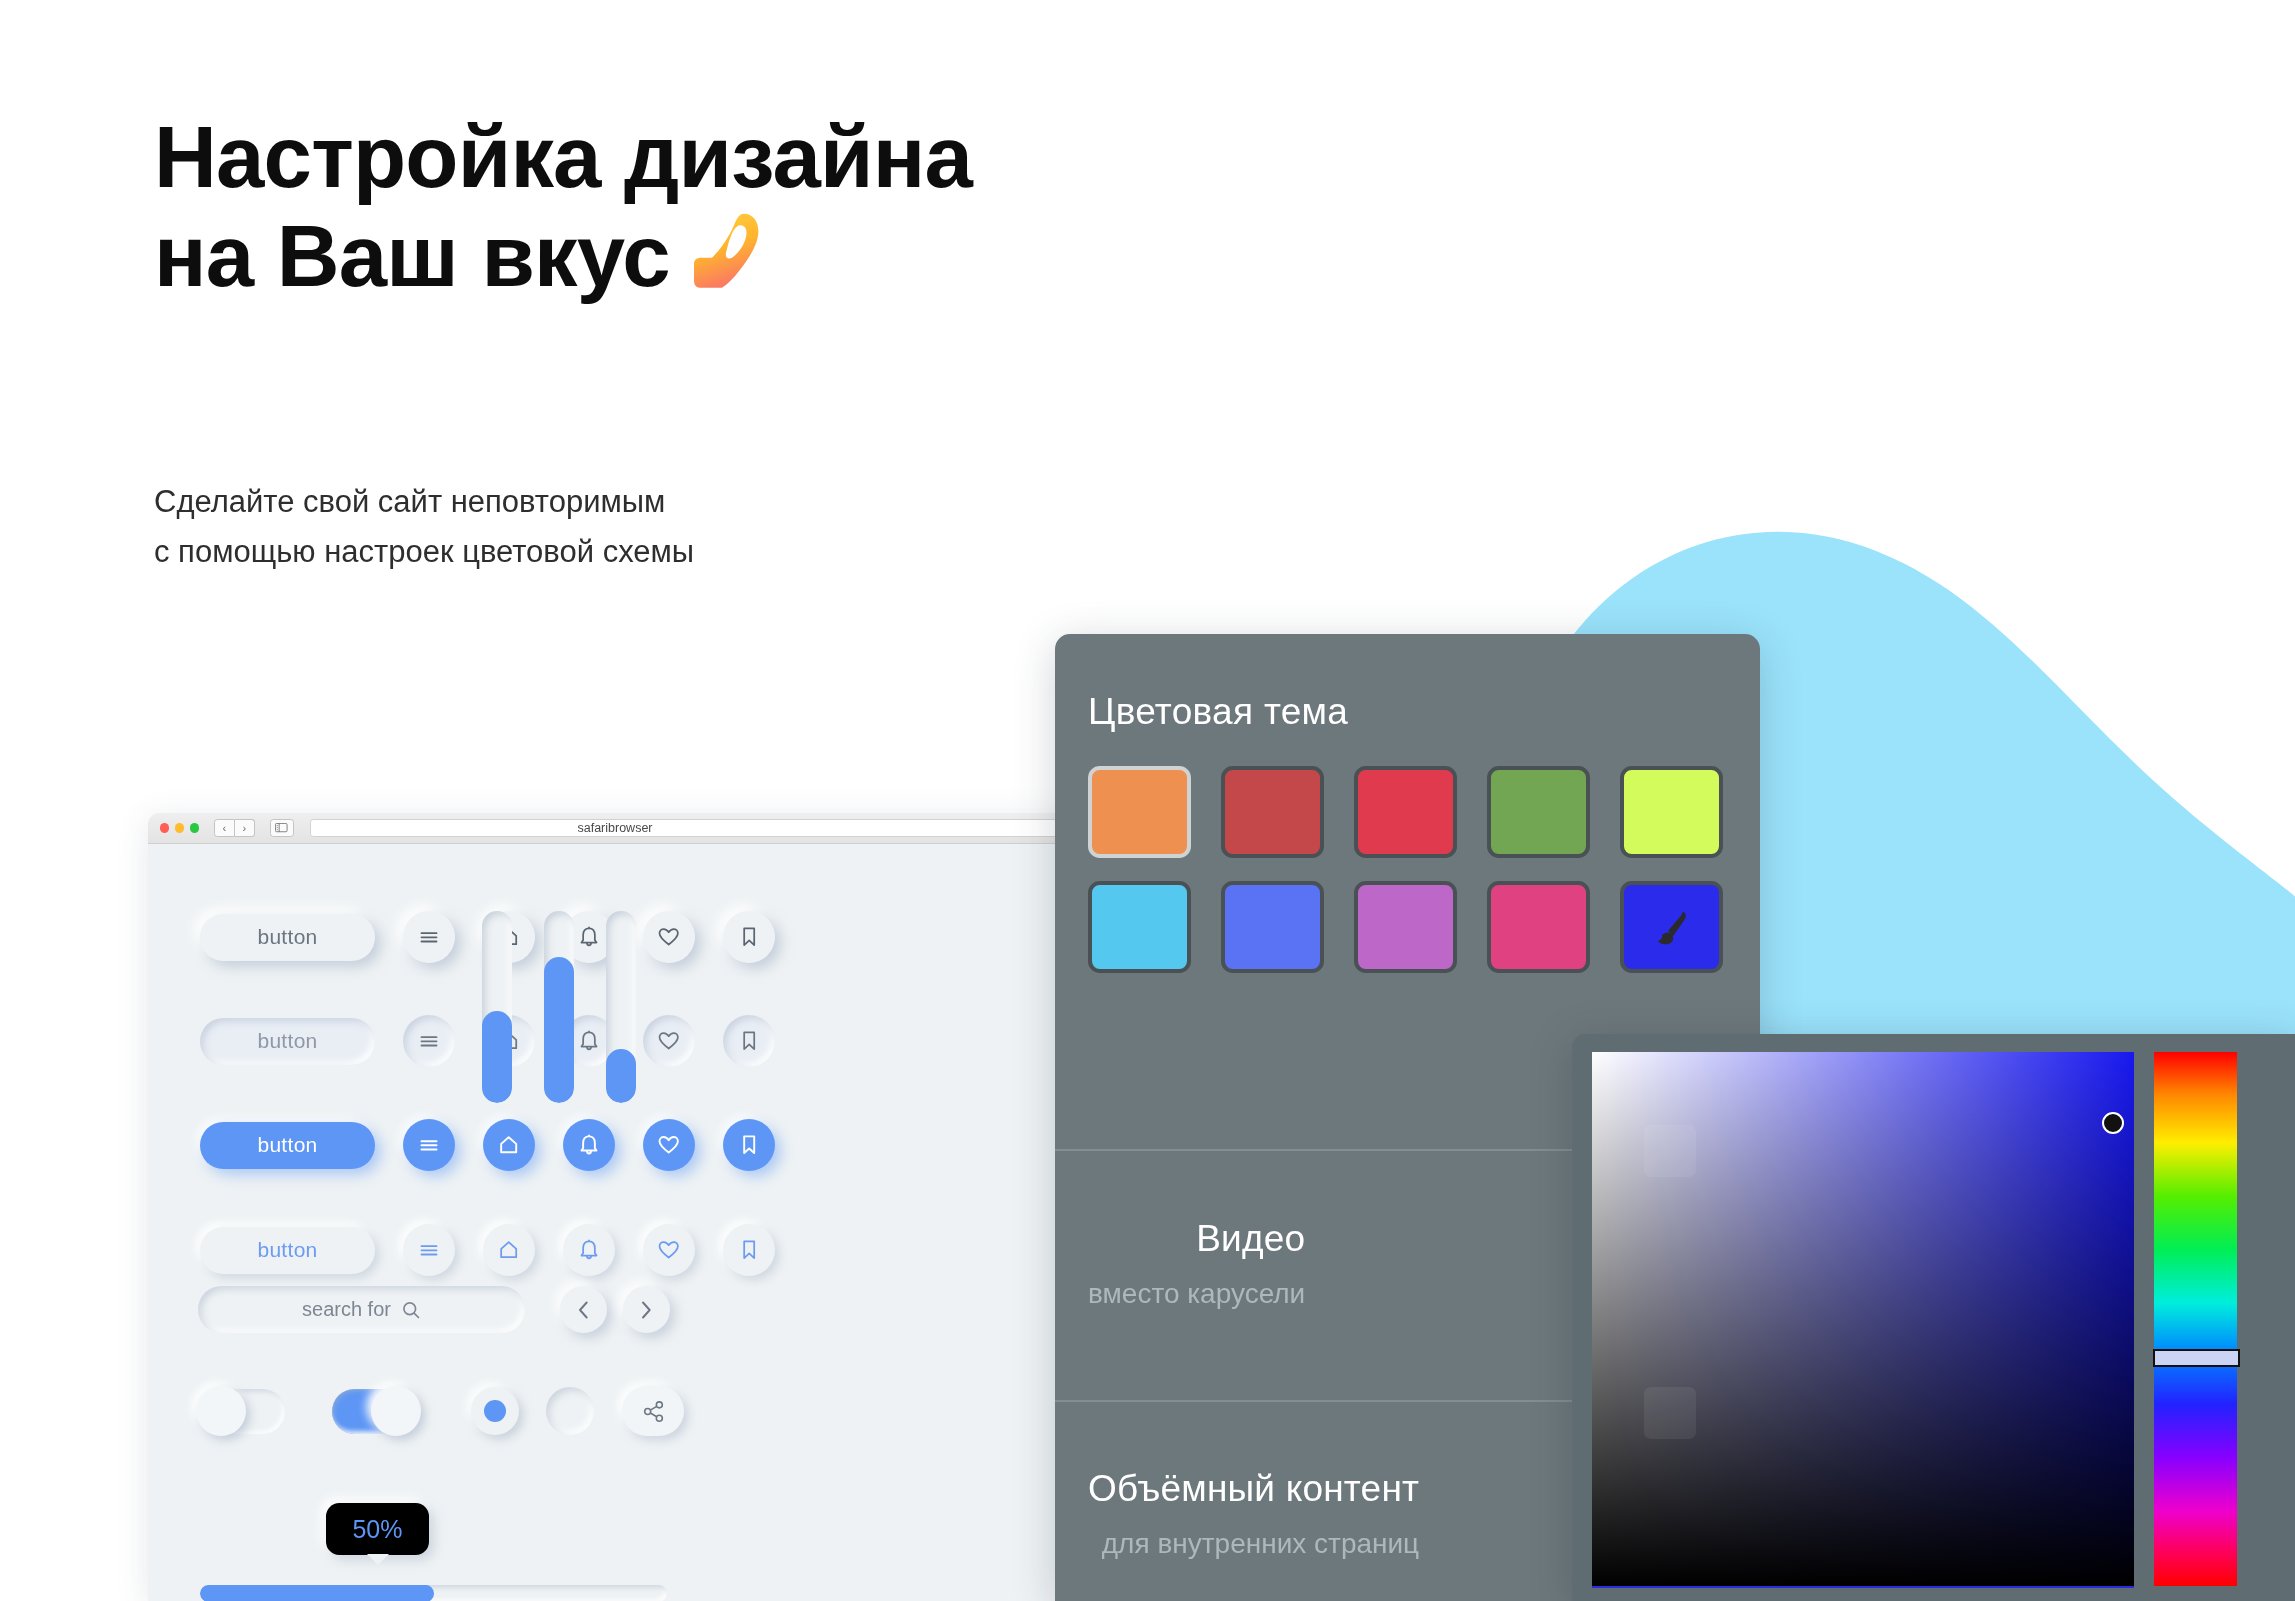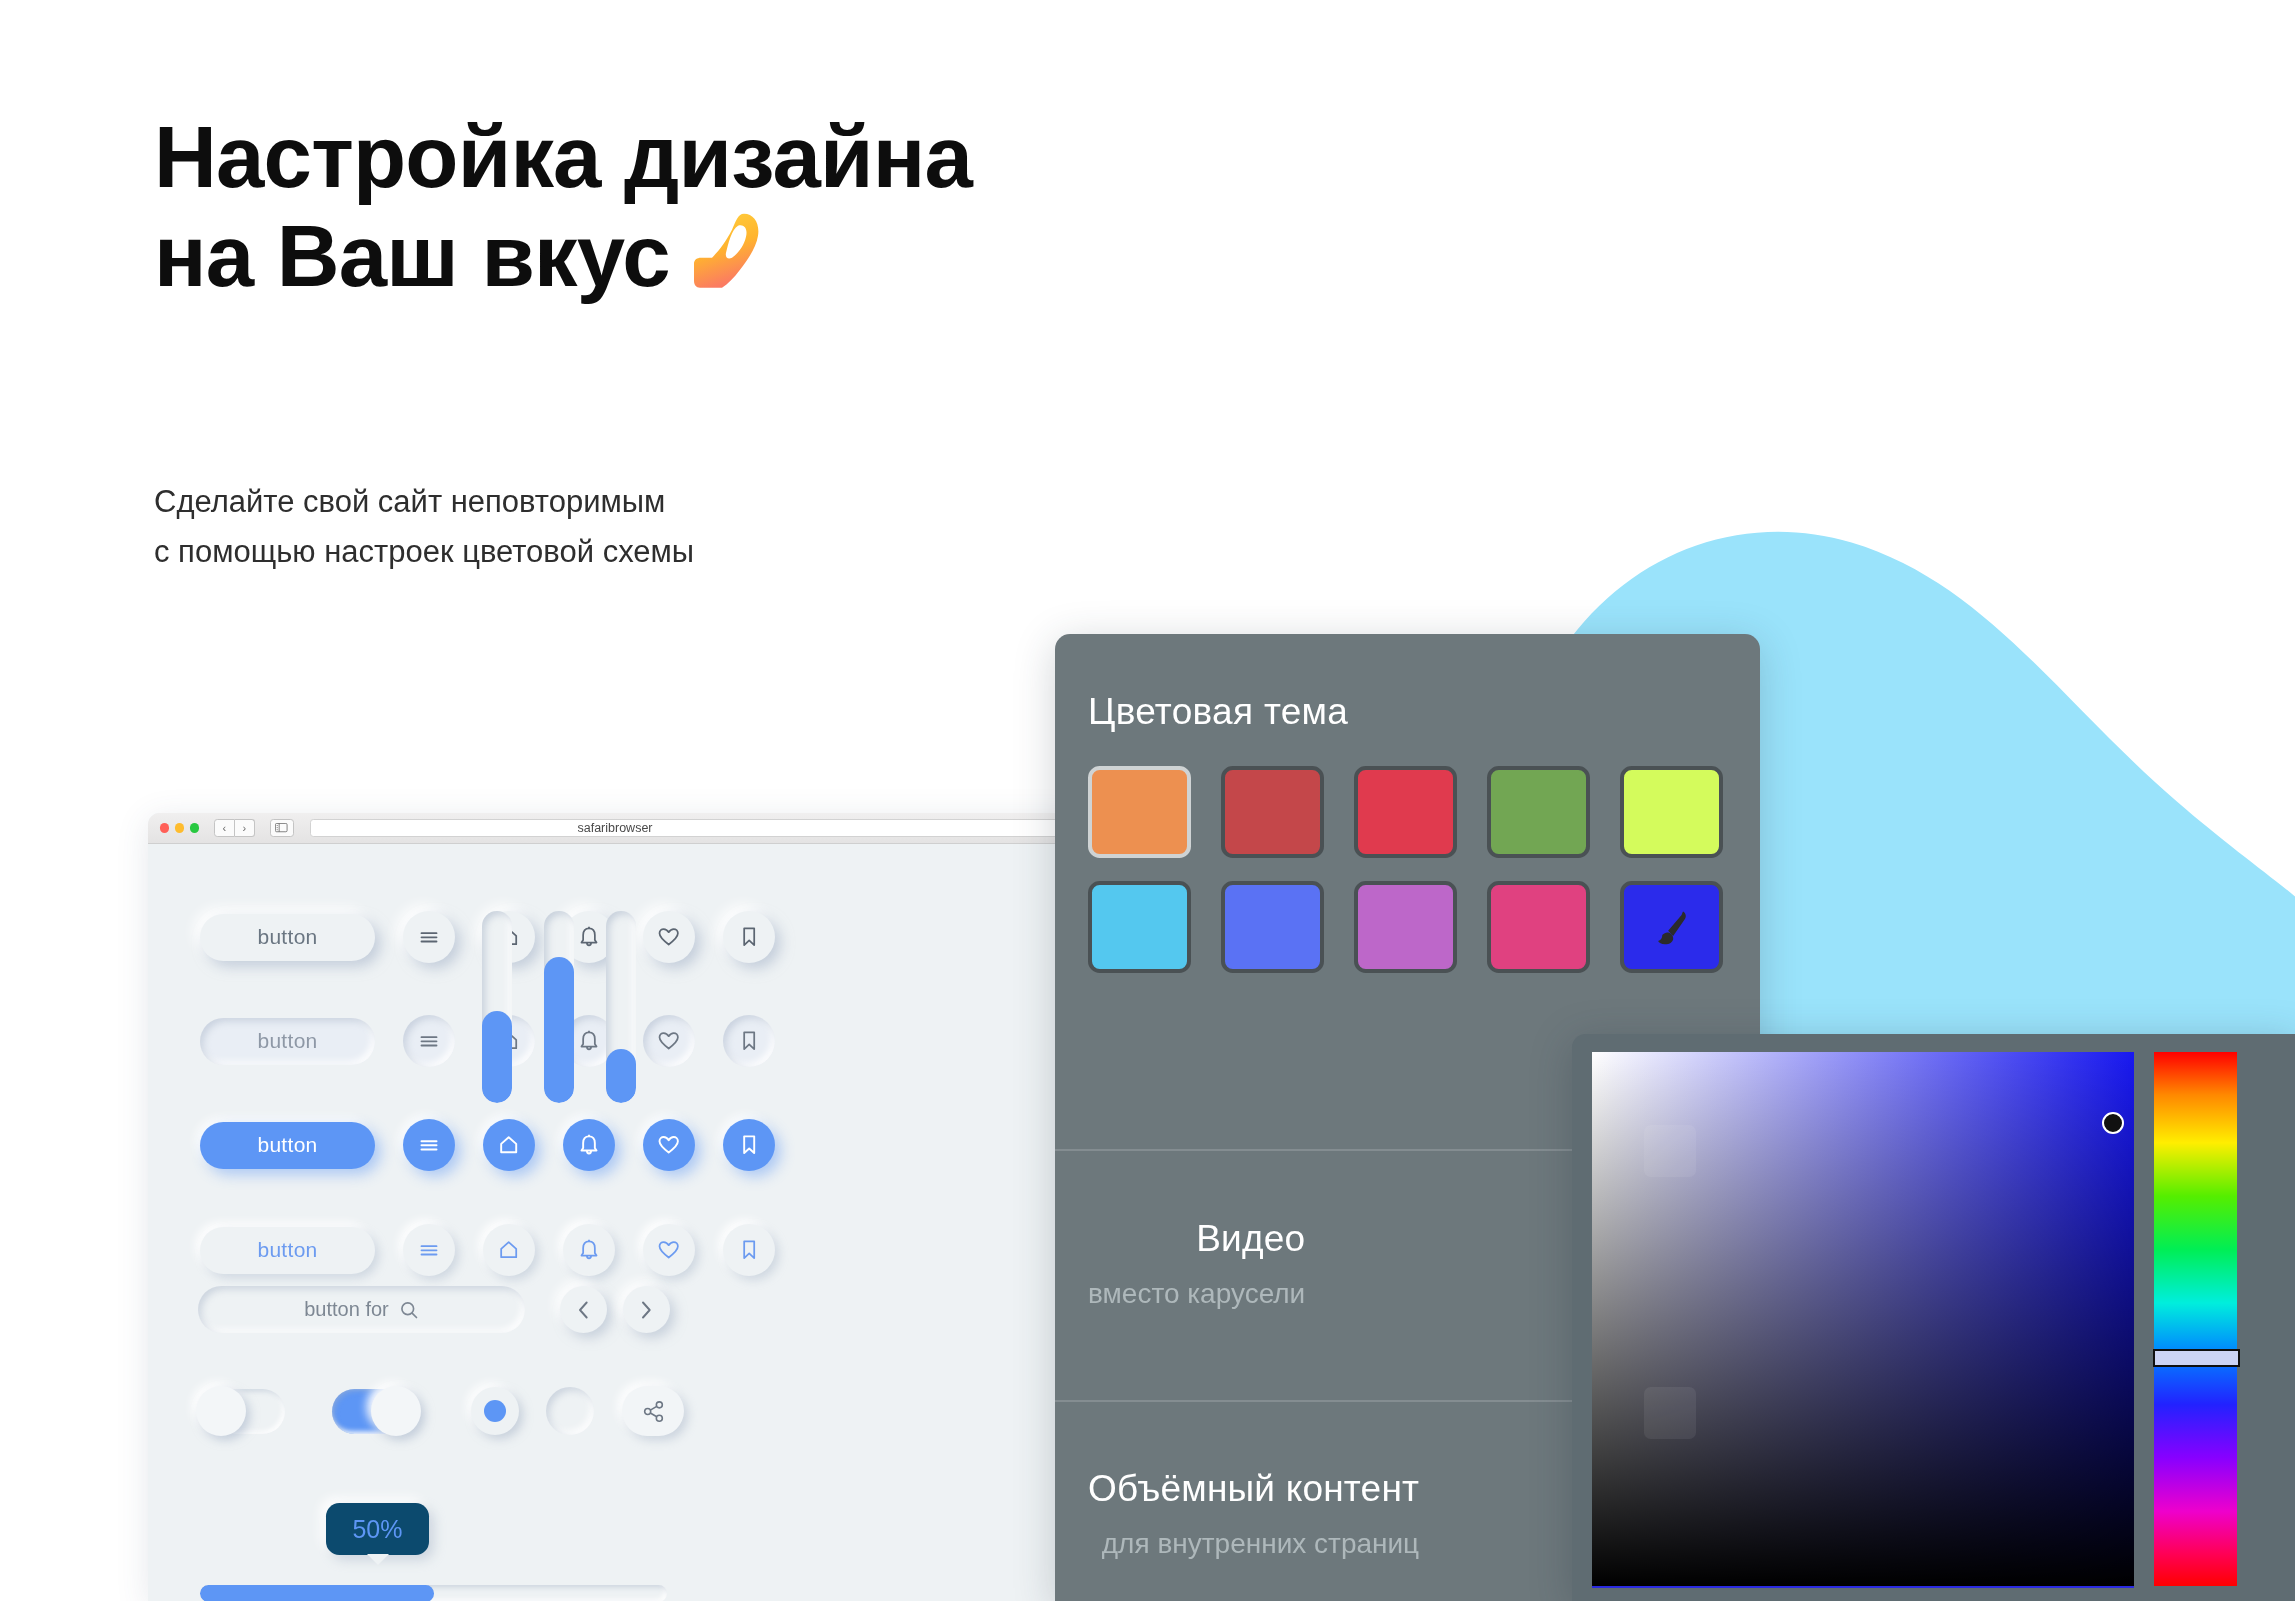--- a/index.html
+++ b/index.html
@@ -180,21 +180,21 @@
   #share-btn {
     width: 62px; height: 50px; border-radius: 25px;
     background:#f2f5f7; box-shadow: 4.2px 4.2px 10px rgba(163,177,198,0.45), -4.2px -4.2px 10px #ffffff;
     display:flex; align-items:center; justify-content:center;
   }
 
   
   #tooltip {
     position:absolute; left: 178px; top: 659px;
     width: 103px; height: 52px; border-radius: 13.3px;
-    background:#0c4a6e; box-shadow: 5px 5px 11.7px rgba(163,177,198,0.45), -5px -5px 11.7px #ffffff;
+    background:#000000; box-shadow: 5px 5px 11.7px rgba(163,177,198,0.45), -5px -5px 11.7px #ffffff;
     display:flex; align-items:center; justify-content:center;
     font-size:25px; color:#5d96f5;
   }
   #tooltip:after {
     content:""; position:absolute; left:50%; bottom:-10px; transform:translateX(-50%);
     width:0;height:0;border-left:11px solid transparent;border-right:11px solid transparent;
     border-top:11.7px solid #eef2f4;
   }
   #progress-track {
     position:absolute; left: 52px; top: 741px; width: 467px; height: 16.7px; border-radius: 8.3px;
@@ -497,21 +497,21 @@
           </div>
         <div class="vtrack">
             <div class="vfill" id="vfill2" style="height: 76%;"></div>
           </div>
         <div class="vtrack">
             <div class="vfill" id="vfill3" style="height: 28%;"></div>
           </div>
       </div>
 
       <div id="searchfield">
-        <span>button for</span>
+        <span>search for</span>
         <svg width="20" height="20" viewBox="0 0 24 24" fill="none" stroke="#7d8793" stroke-width="2">
             <circle cx="10.5" cy="10.5" r="7"></circle>
             <line x1="16" y1="16" x2="21" y2="21" stroke-linecap="round"></line>
           </svg>
       </div>
       <div id="arrow-prev">
         <svg width="16.7" height="22" viewBox="0 0 20 26" fill="none" stroke="#6d7784" stroke-width="2.3" stroke-linecap="round" stroke-linejoin="round">
             <polyline points="14,4 6,13 14,22"></polyline>
           </svg>
       </div>

